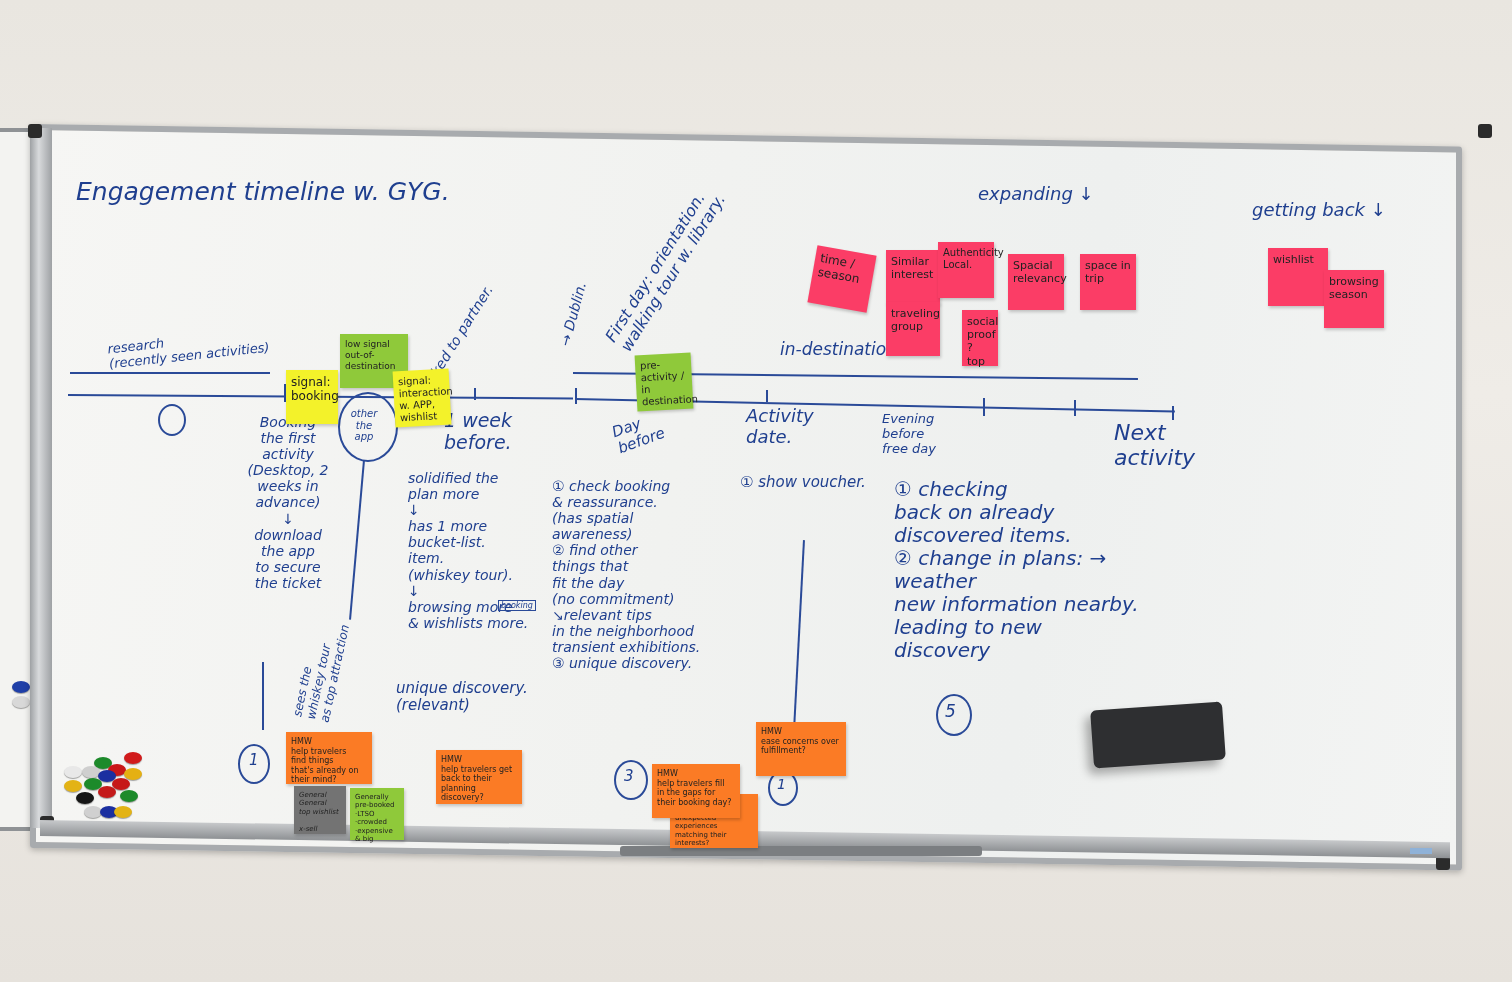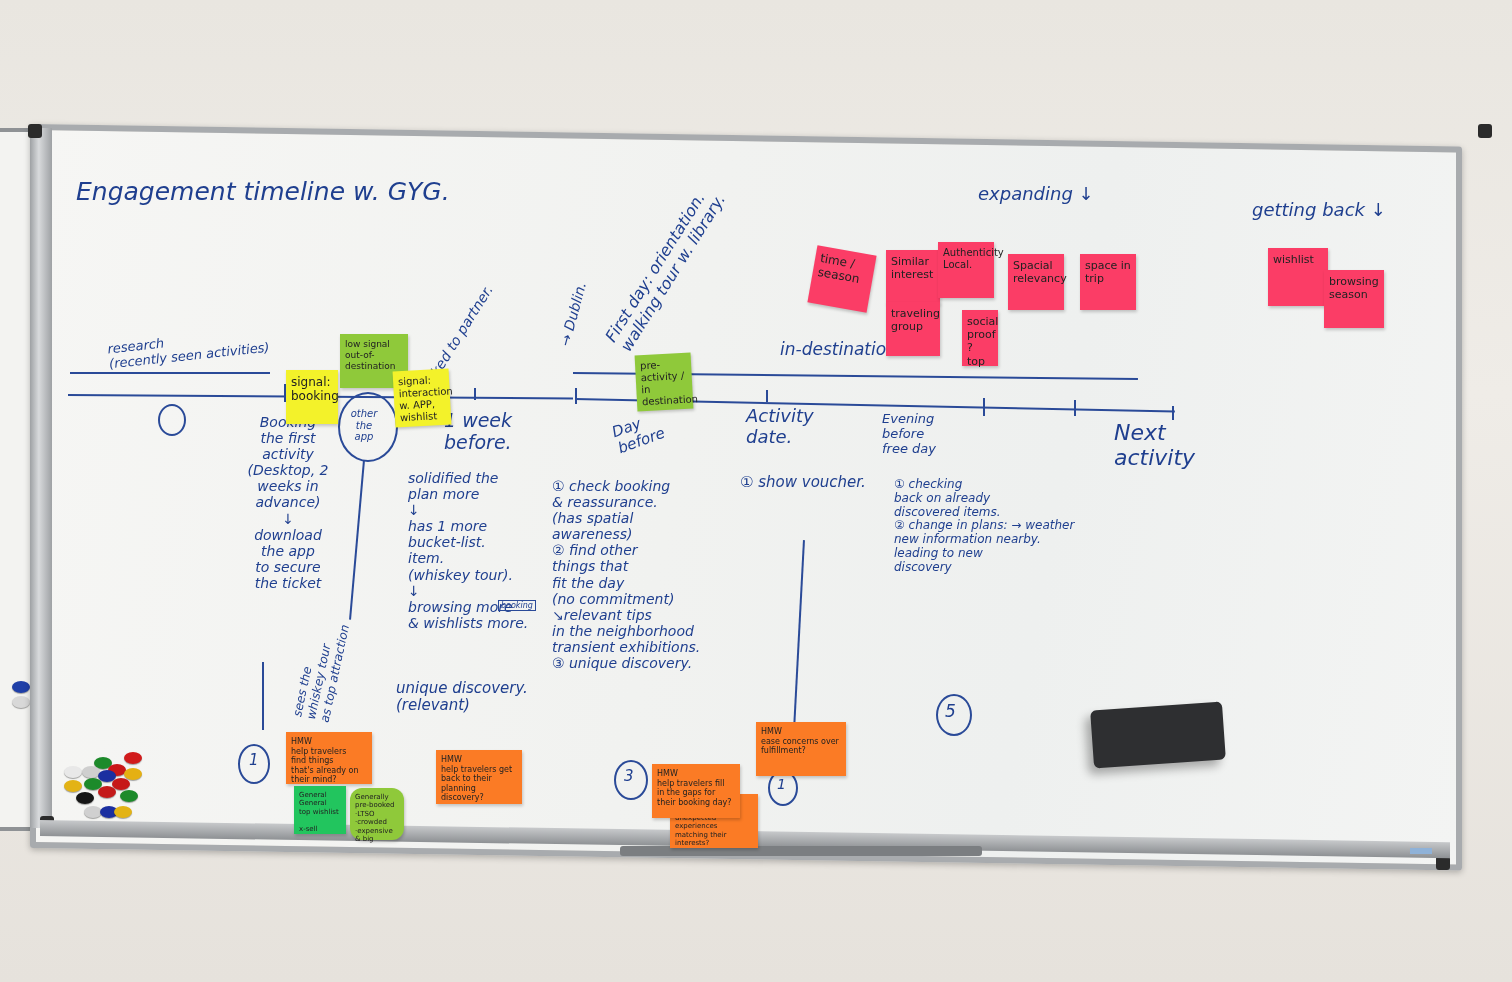--- a/index.html
+++ b/index.html
@@ -15,21 +15,21 @@
          border:6px solid #a8abae;border-radius:3px;box-shadow:0 2px 6px rgba(0,0,0,.25);
          transform:skewY(0.9deg);transform-origin:left top;}
   #board-left-rail{left:30px;top:128px;width:22px;height:700px;background:linear-gradient(90deg,#9ea1a4,#d8dadc 40%,#9ea1a4);}
   .corner{width:14px;height:14px;background:#2b2b2b;border-radius:3px;}
   #marker-tray{left:40px;top:820px;width:1410px;height:16px;background:linear-gradient(180deg,#c7c9cb,#8e9194);transform:skewY(0.9deg);transform-origin:left top;}
   #tray-lip{left:620px;top:846px;width:362px;height:10px;background:#7b7e81;border-radius:3px;}
   .ink{color:#1f3f8f;font-family:"DejaVu Sans",sans-serif;font-style:italic;line-height:1.15;white-space:pre-line;}
   .sticky{position:absolute;font-family:"DejaVu Sans",sans-serif;color:#222;font-size:11px;line-height:1.2;padding:5px;box-sizing:border-box;white-space:pre-line;box-shadow:1px 2px 3px rgba(0,0,0,.2);}
   .pink{background:#fb3d66;}
   .yellow{background:#f3f22a;}
-  .lyellow{background:#22c55e;}
+  .lyellow{background:#737373;font-style:italic;}
   .green{background:#8fc93a;}
   .orange{background:#fb7b25;}
   .line{position:absolute;background:#2a4a98;height:2px;}
   .vline{position:absolute;background:#2a4a98;width:2px;}
   .circle{position:absolute;border:2px solid #2a4a98;border-radius:50%;}
   .magnet{position:absolute;width:18px;height:12px;border-radius:50%;box-shadow:0 1px 1px rgba(0,0,0,.35);}
   #eraser{left:1092px;top:706px;width:132px;height:58px;background:#2e2f31;border-radius:6px;transform:rotate(-4deg);box-shadow:-6px 6px 10px rgba(0,0,0,.3);}
   .brand{width:22px;height:6px;background:#8fb2d8;}
 </style>
 </head>
@@ -122,21 +122,21 @@
 ② find other
 things that
 fit the day
 (no commitment)
 ↘relevant tips
 in the neighborhood
 transient exhibitions.
 ③ unique discovery.</div>
 <div class="abs ink" style="left:740px;top:474px;font-size:15px;">① show voucher.</div>
 <div class="vline" style="left:798px;top:540px;height:190px;transform:rotate(3deg);"></div>
-<div class="abs ink" style="left:894px;top:478px;font-size:12px;width:300px;">① checking
+<div class="abs ink" style="left:894px;top:478px;font-size:20px;width:300px;">① checking
 back on already
 discovered items.
 ② change in plans: → weather
 new information      nearby.
 leading to new
 discovery</div>
 
 <div class="circle" style="left:238px;top:744px;width:28px;height:36px;"></div>
 <div class="abs ink" style="left:249px;top:752px;font-size:15px;">1</div>
 <div class="circle" style="left:614px;top:760px;width:30px;height:36px;"></div>
@@ -181,21 +181,21 @@
 
 <div class="sticky orange" style="left:286px;top:732px;width:86px;height:52px;font-size:8px;">HMW
 help travelers
 find things
 that's already on
 their mind?</div>
 <div class="sticky lyellow" style="left:294px;top:786px;width:52px;height:48px;font-size:7px;">General   General
 top       wishlist
 
      x-sell</div>
-<div class="sticky green" style="left:350px;top:788px;width:54px;height:52px;font-size:7px;border-radius:12px;">Generally
+<div class="sticky green" style="left:350px;top:788px;width:54px;height:52px;font-size:7px;">Generally
 pre-booked
 ·LTSO
 ·crowded
 ·expensive
 &amp; big</div>
 <div class="sticky orange" style="left:436px;top:750px;width:86px;height:54px;font-size:8px;">HMW
 help travelers get
 back to their
 planning discovery?</div>
 <div class="sticky orange" style="left:670px;top:794px;width:88px;height:54px;font-size:7px;padding-top:20px;">unexpected experiences

